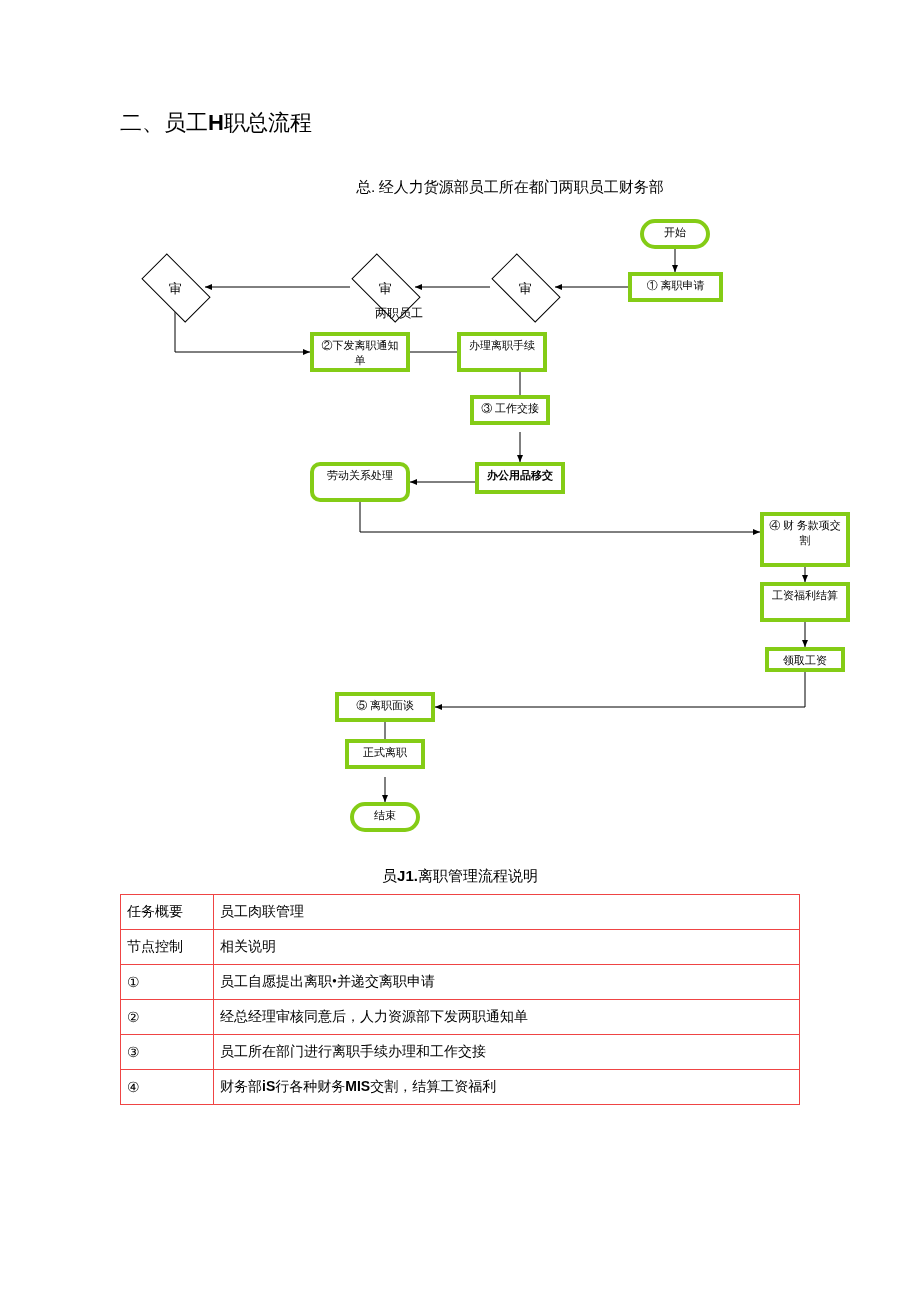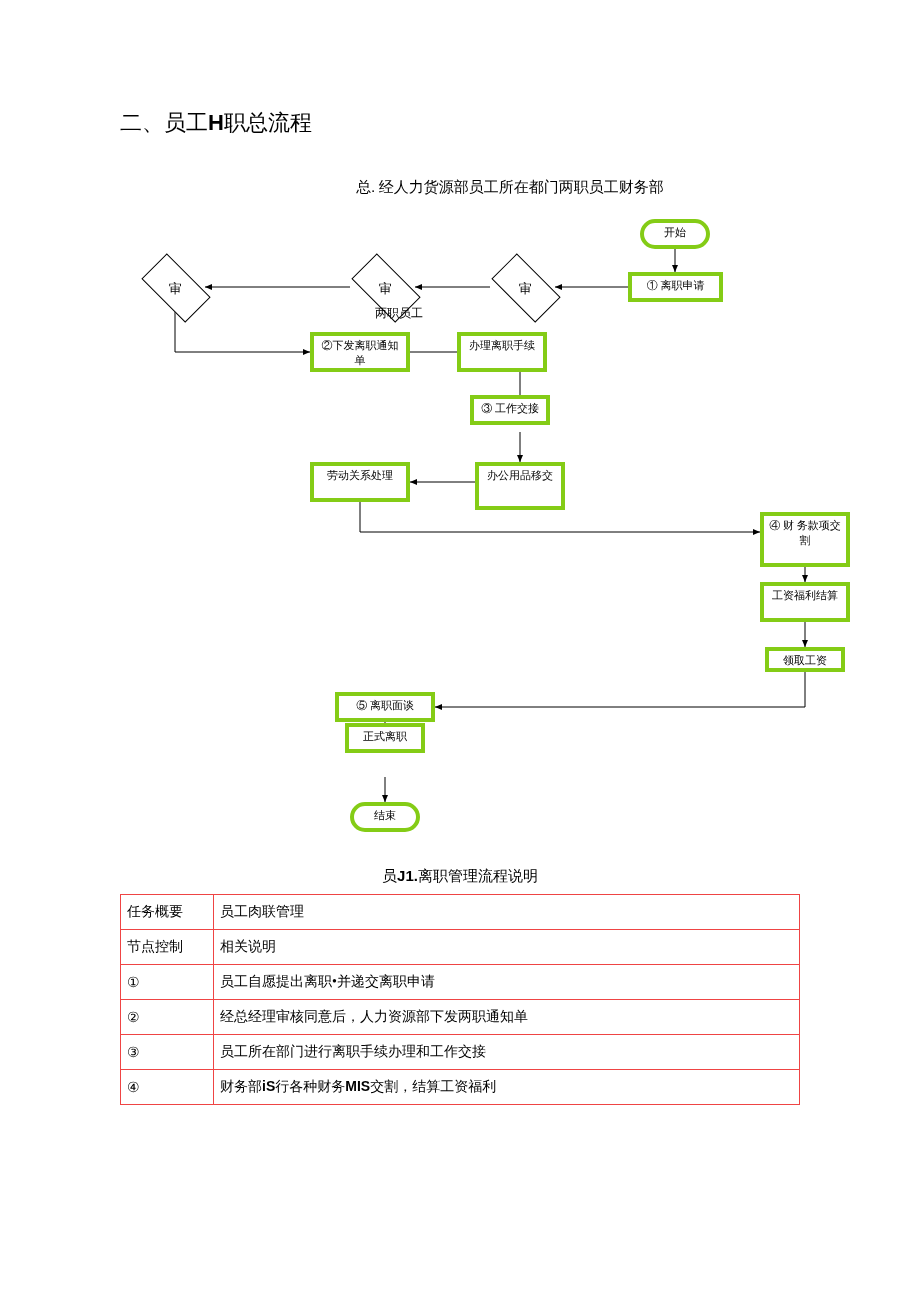--- a/index.html
+++ b/index.html
@@ -192,45 +192,45 @@
     </div>
 
   <div class="node" style="left:337px; top:115px; width:90px; height:40px;">
       <span>办理离职手续</span>
     </div>
 
   <div class="node" style="left:350px; top:172px; width:80px; height:30px;margin-top:6px;">
       <span>③ 工作交接</span>
     </div>
 
-  <div class="node" style="left:190px; top:245px; width:100px; height:40px;">
+  <div class="node" style="left:190px; top:245px; width:100px; height:40px;border-radius:10px;">
       <span>劳动关系处理</span>
     </div>
 
-  <div class="node" style="left:355px; top:245px; width:90px; height:48px;">
+  <div class="node" style="left:355px; top:245px; width:90px; height:32px;font-weight:bold;">
       <span>办公用品移交</span>
     </div>
 
   <div class="node" style="left:640px; top:295px; width:90px; height:55px;">
       <span>④ 财 务款项交割</span>
     </div>
 
   <div class="node" style="left:640px; top:365px; width:90px; height:40px;">
       <span>工资福利结算</span>
     </div>
 
   <div class="node" style="left:645px; top:430px; width:80px; height:25px;">
       <span>领取工资</span>
     </div>
 
   <div class="node" style="left:215px; top:475px; width:100px; height:30px;">
       <span>⑤ 离职面谈</span>
     </div>
 
-  <div class="node" style="left:225px; top:506px; width:80px; height:30px;">
+  <div class="node" style="left:225px; top:522px; width:80px; height:30px;">
       <span>正式离职</span>
     </div>
 
   <div class="node terminator" style="left:230px; top:585px;">
       <span>结束</span>
     </div>
 
 </div>
 
 <div class="caption">

